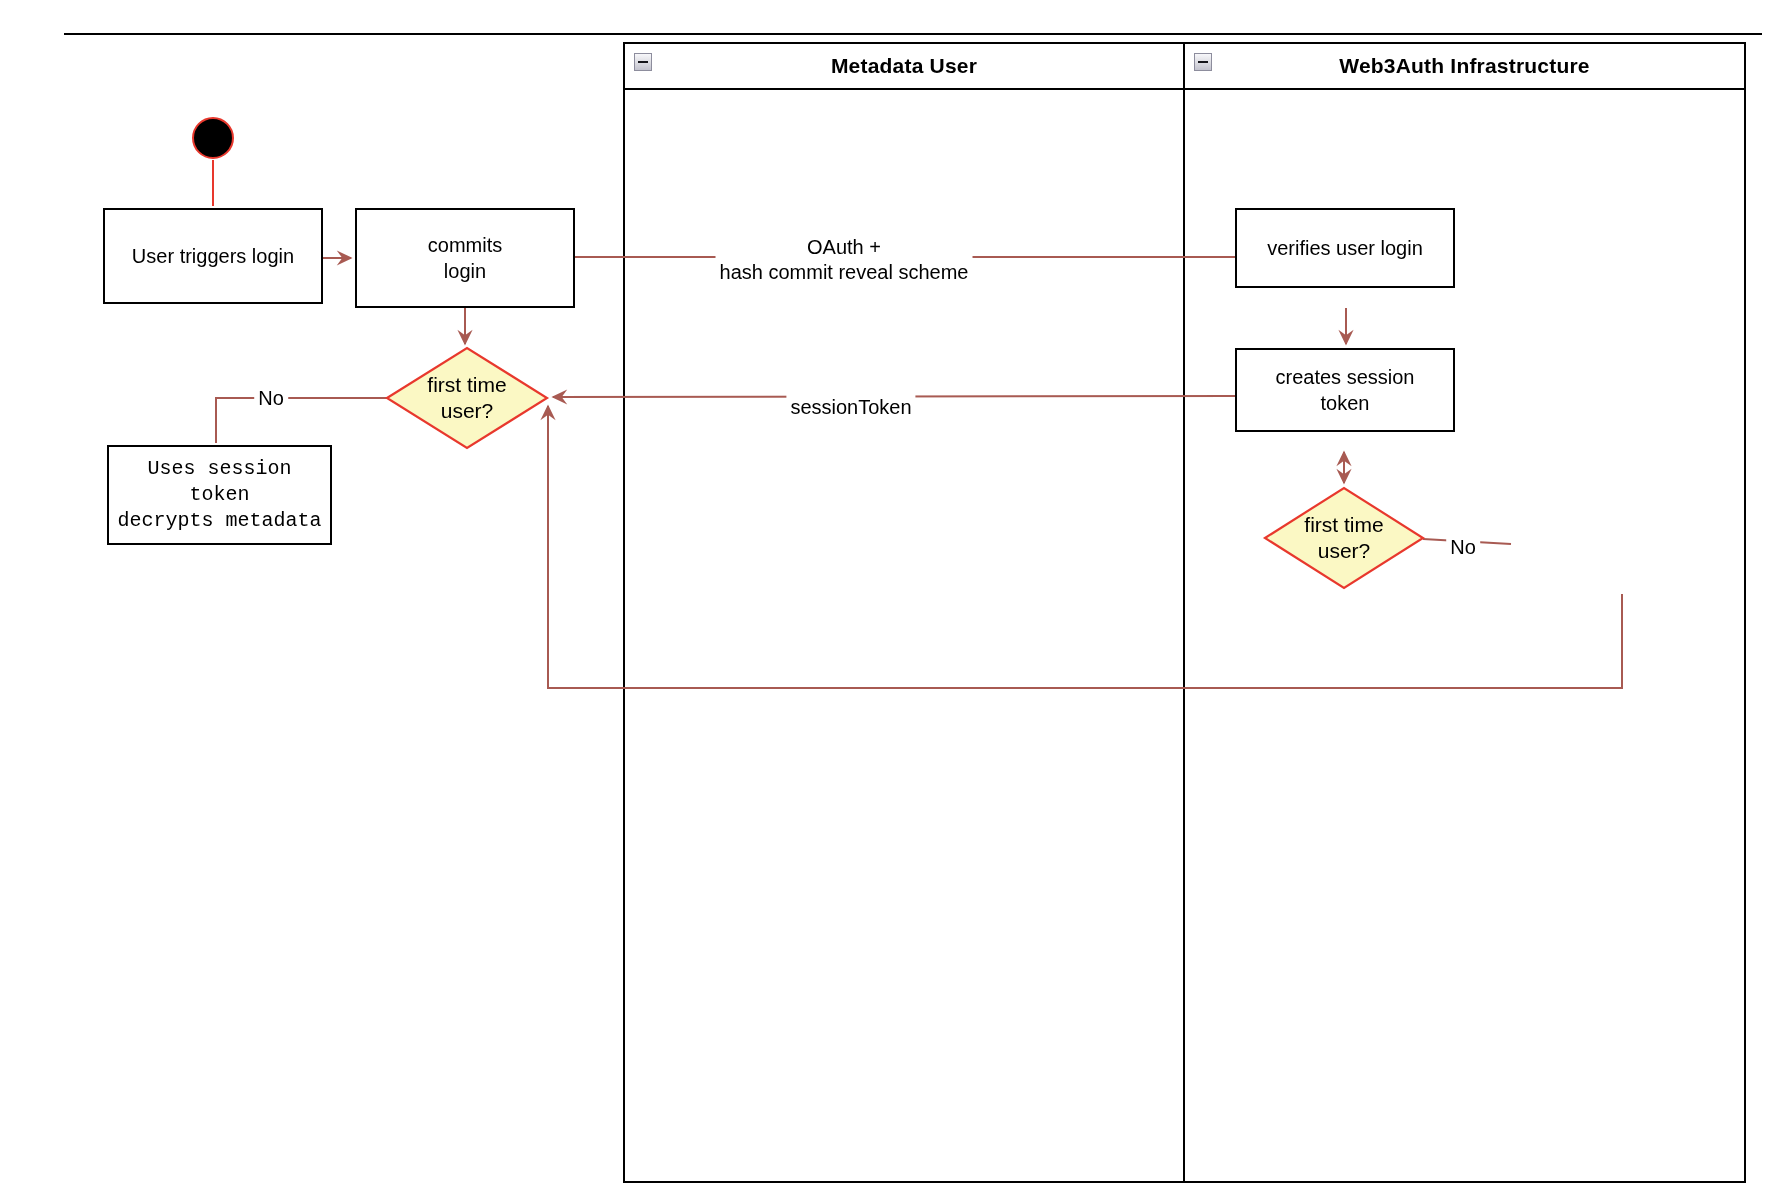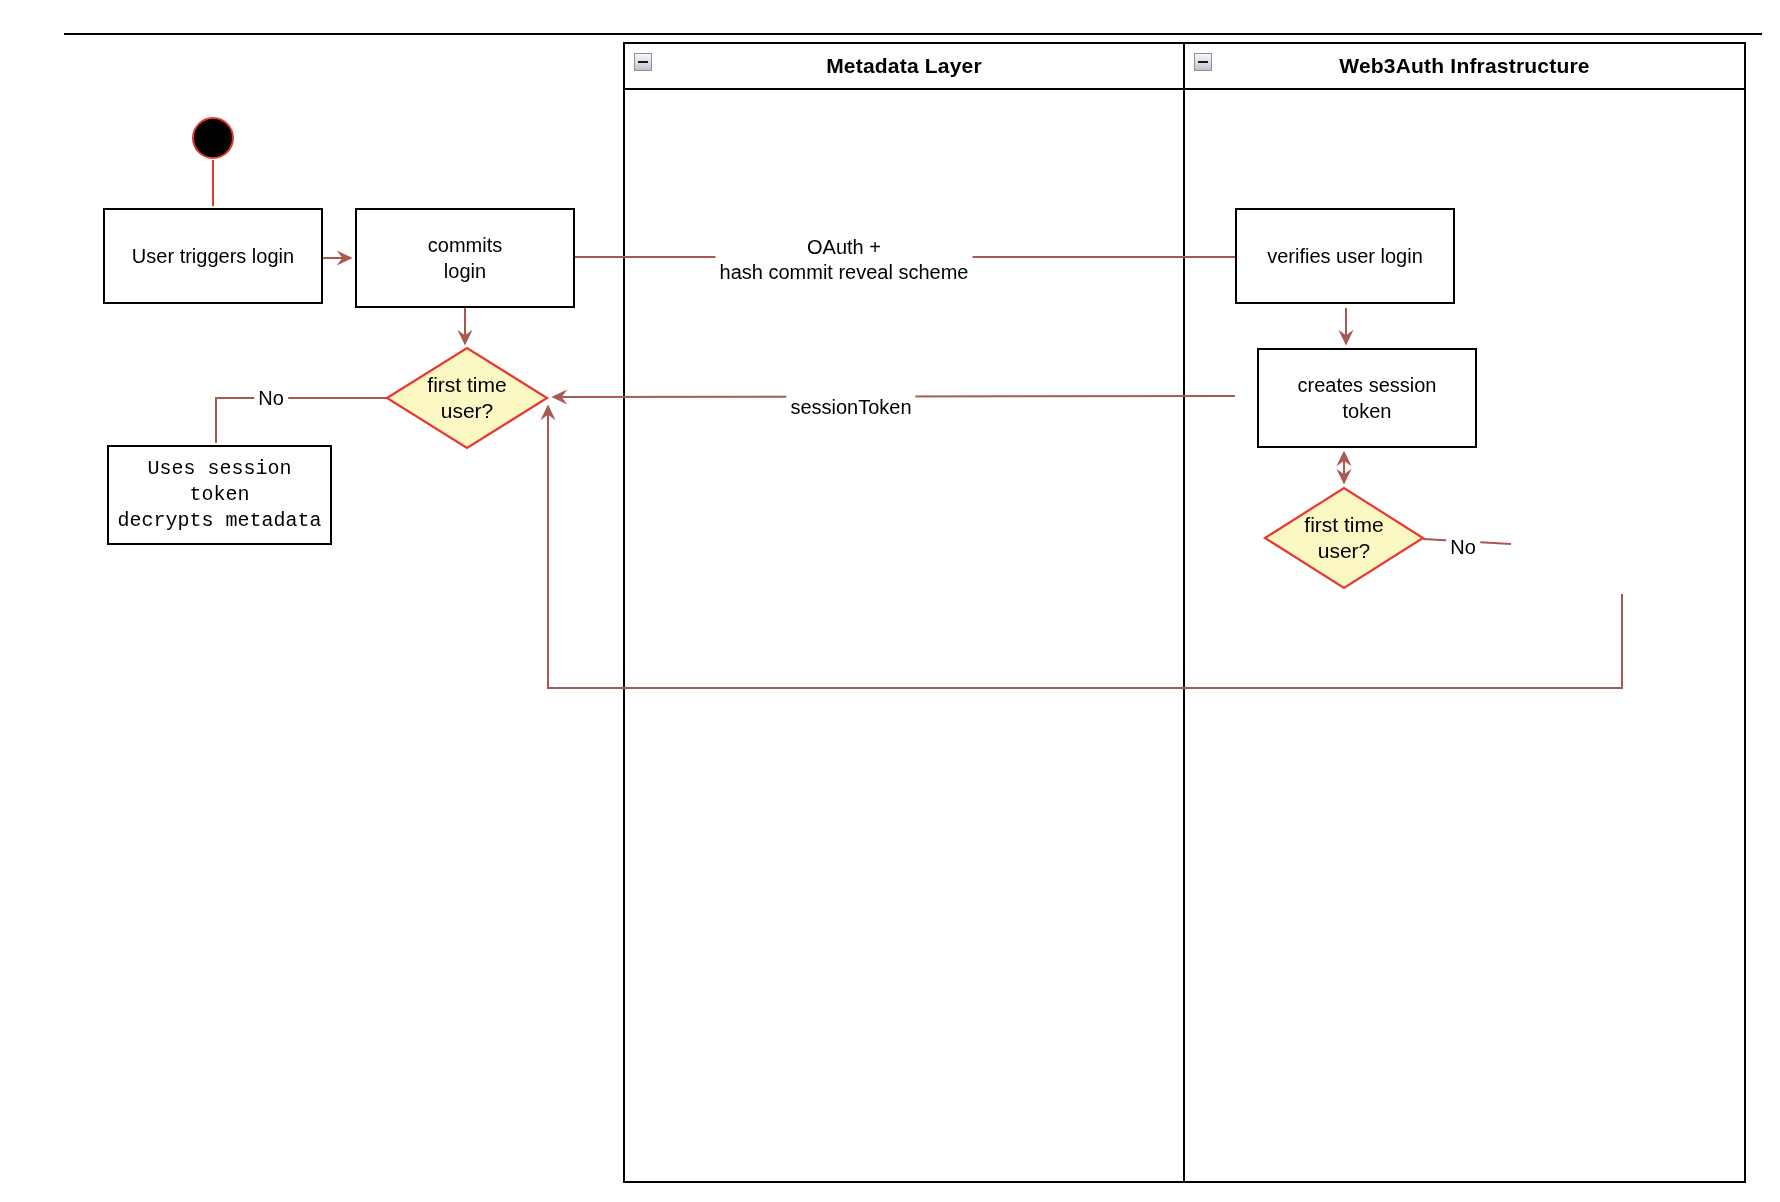--- a/index.html
+++ b/index.html
@@ -24,22 +24,22 @@
   svg.edges{position:absolute;left:0;top:0;pointer-events:none;}
 
   
   .node{position:absolute;background:#fff;border:2.5px solid #000;box-sizing:border-box;
     display:flex;align-items:center;justify-content:center;text-align:center;
     font-size:20px;line-height:26px;white-space:pre-line;}
   .start-node{position:absolute;left:192px;top:117px;width:42px;height:42px;border-radius:50%;
     background:#000;border:2.5px solid #e8382d;box-sizing:border-box;}
   .n-user-triggers{left:103px;top:208px;width:220px;height:96px;}
   .n-commits{left:355px;top:208px;width:220px;height:100px;}
-  .n-verifies{left:1235px;top:208px;width:220px;height:96px;}
-  .n-creates{left:1235px;top:348px;width:220px;height:100px;margin-left:22px;}
+  .n-verifies{left:1235px;top:208px;width:220px;height:80px;}
+  .n-creates{left:1235px;top:348px;width:220px;height:84px;}
   .n-uses-session{left:107px;top:445px;width:225px;height:100px;font-family:Liberation Mono, monospace;}
   .n-retrieves{left:1511px;top:492px;width:221px;height:102px;}
 
   .diamond-label{position:absolute;display:flex;align-items:center;justify-content:center;text-align:center;
     font-size:21px;line-height:26px;white-space:pre-line;}
   .d1-label{left:392px;top:372px;width:150px;height:52px;}
   .d2-label{left:1269px;top:512px;width:150px;height:52px;}
 
   .edge-label{position:absolute;transform:translate(-50%,-50%);background:#fff;padding:0 4px;
     font-size:20px;line-height:25px;text-align:center;white-space:pre-line;}
@@ -53,21 +53,21 @@
 
 <div class="canvas">
 
   <div class="pool-top-line"></div>
 
   <div class="lane lane-2">
     <div class="lane-header">
       <button class="collapse-btn">
         <span class="minus-bar"></span>
       </button>
-      <div class="lane-title">Metadata Layer</div>
+      <div class="lane-title">Metadata User</div>
     </div>
   </div>
   <div class="lane lane-3">
     <div class="lane-header">
       <button class="collapse-btn">
         <span class="minus-bar"></span>
       </button>
       <div class="lane-title">Web3Auth Infrastructure</div>
     </div>
   </div>

